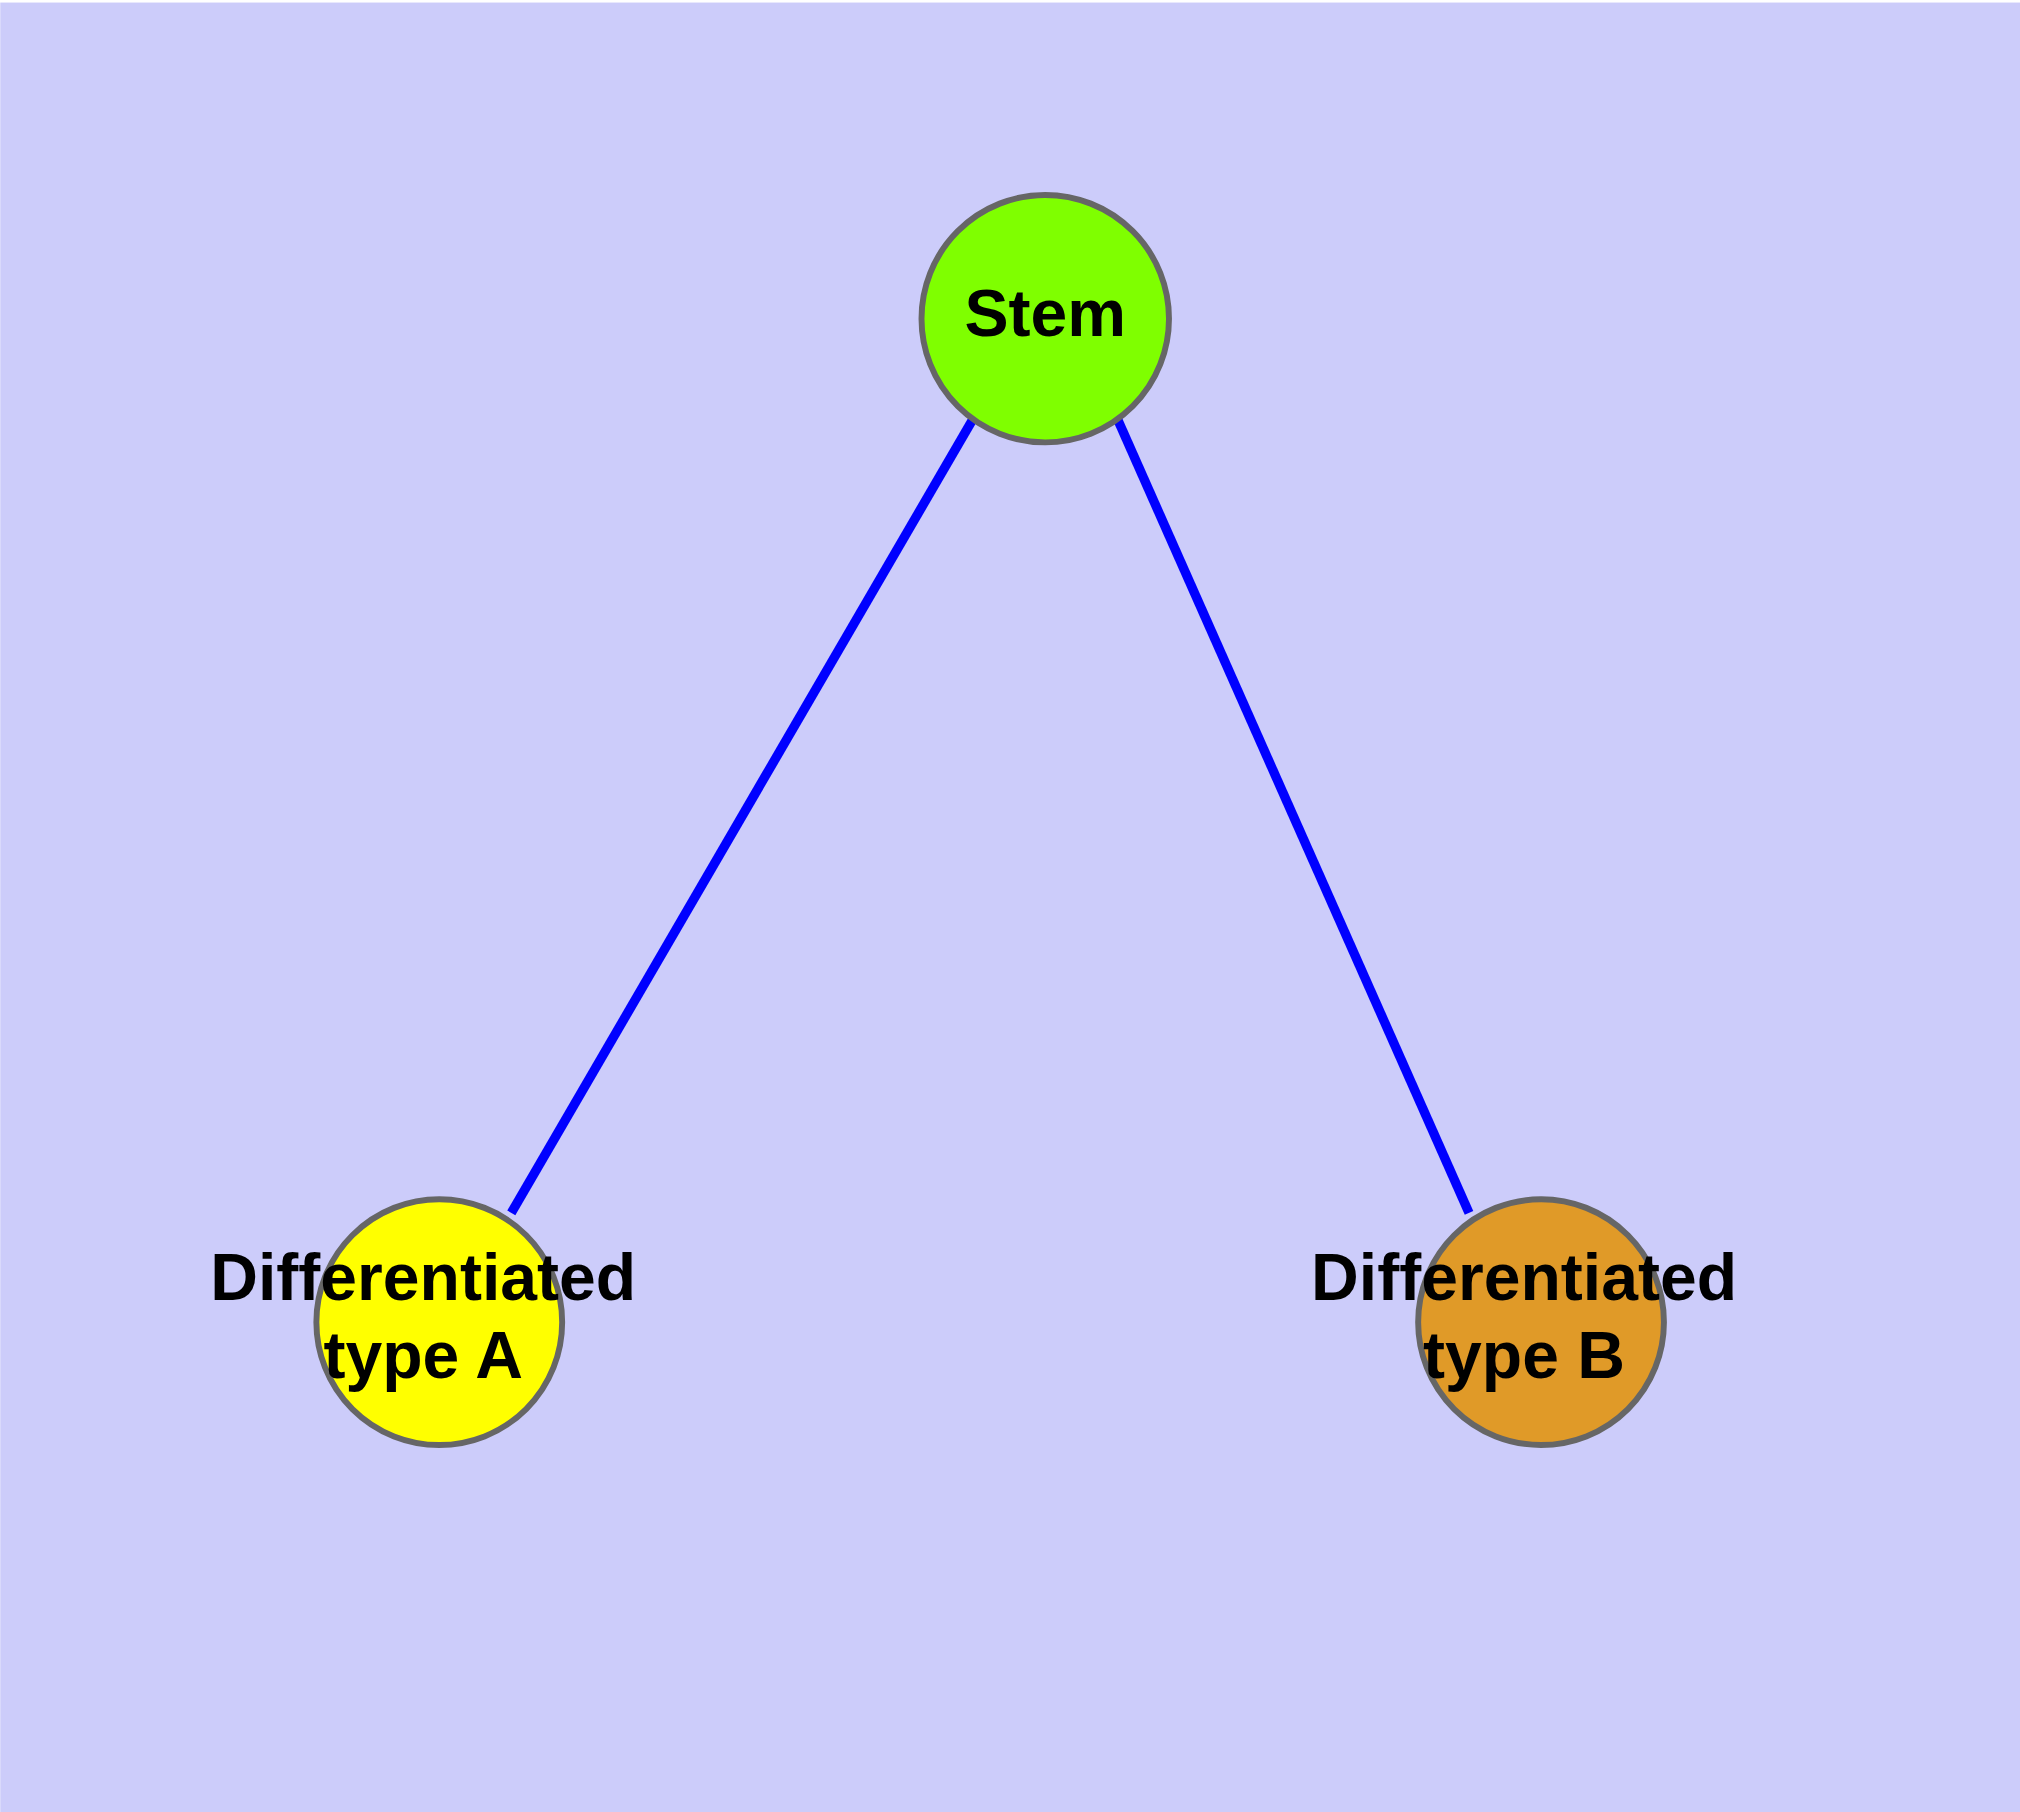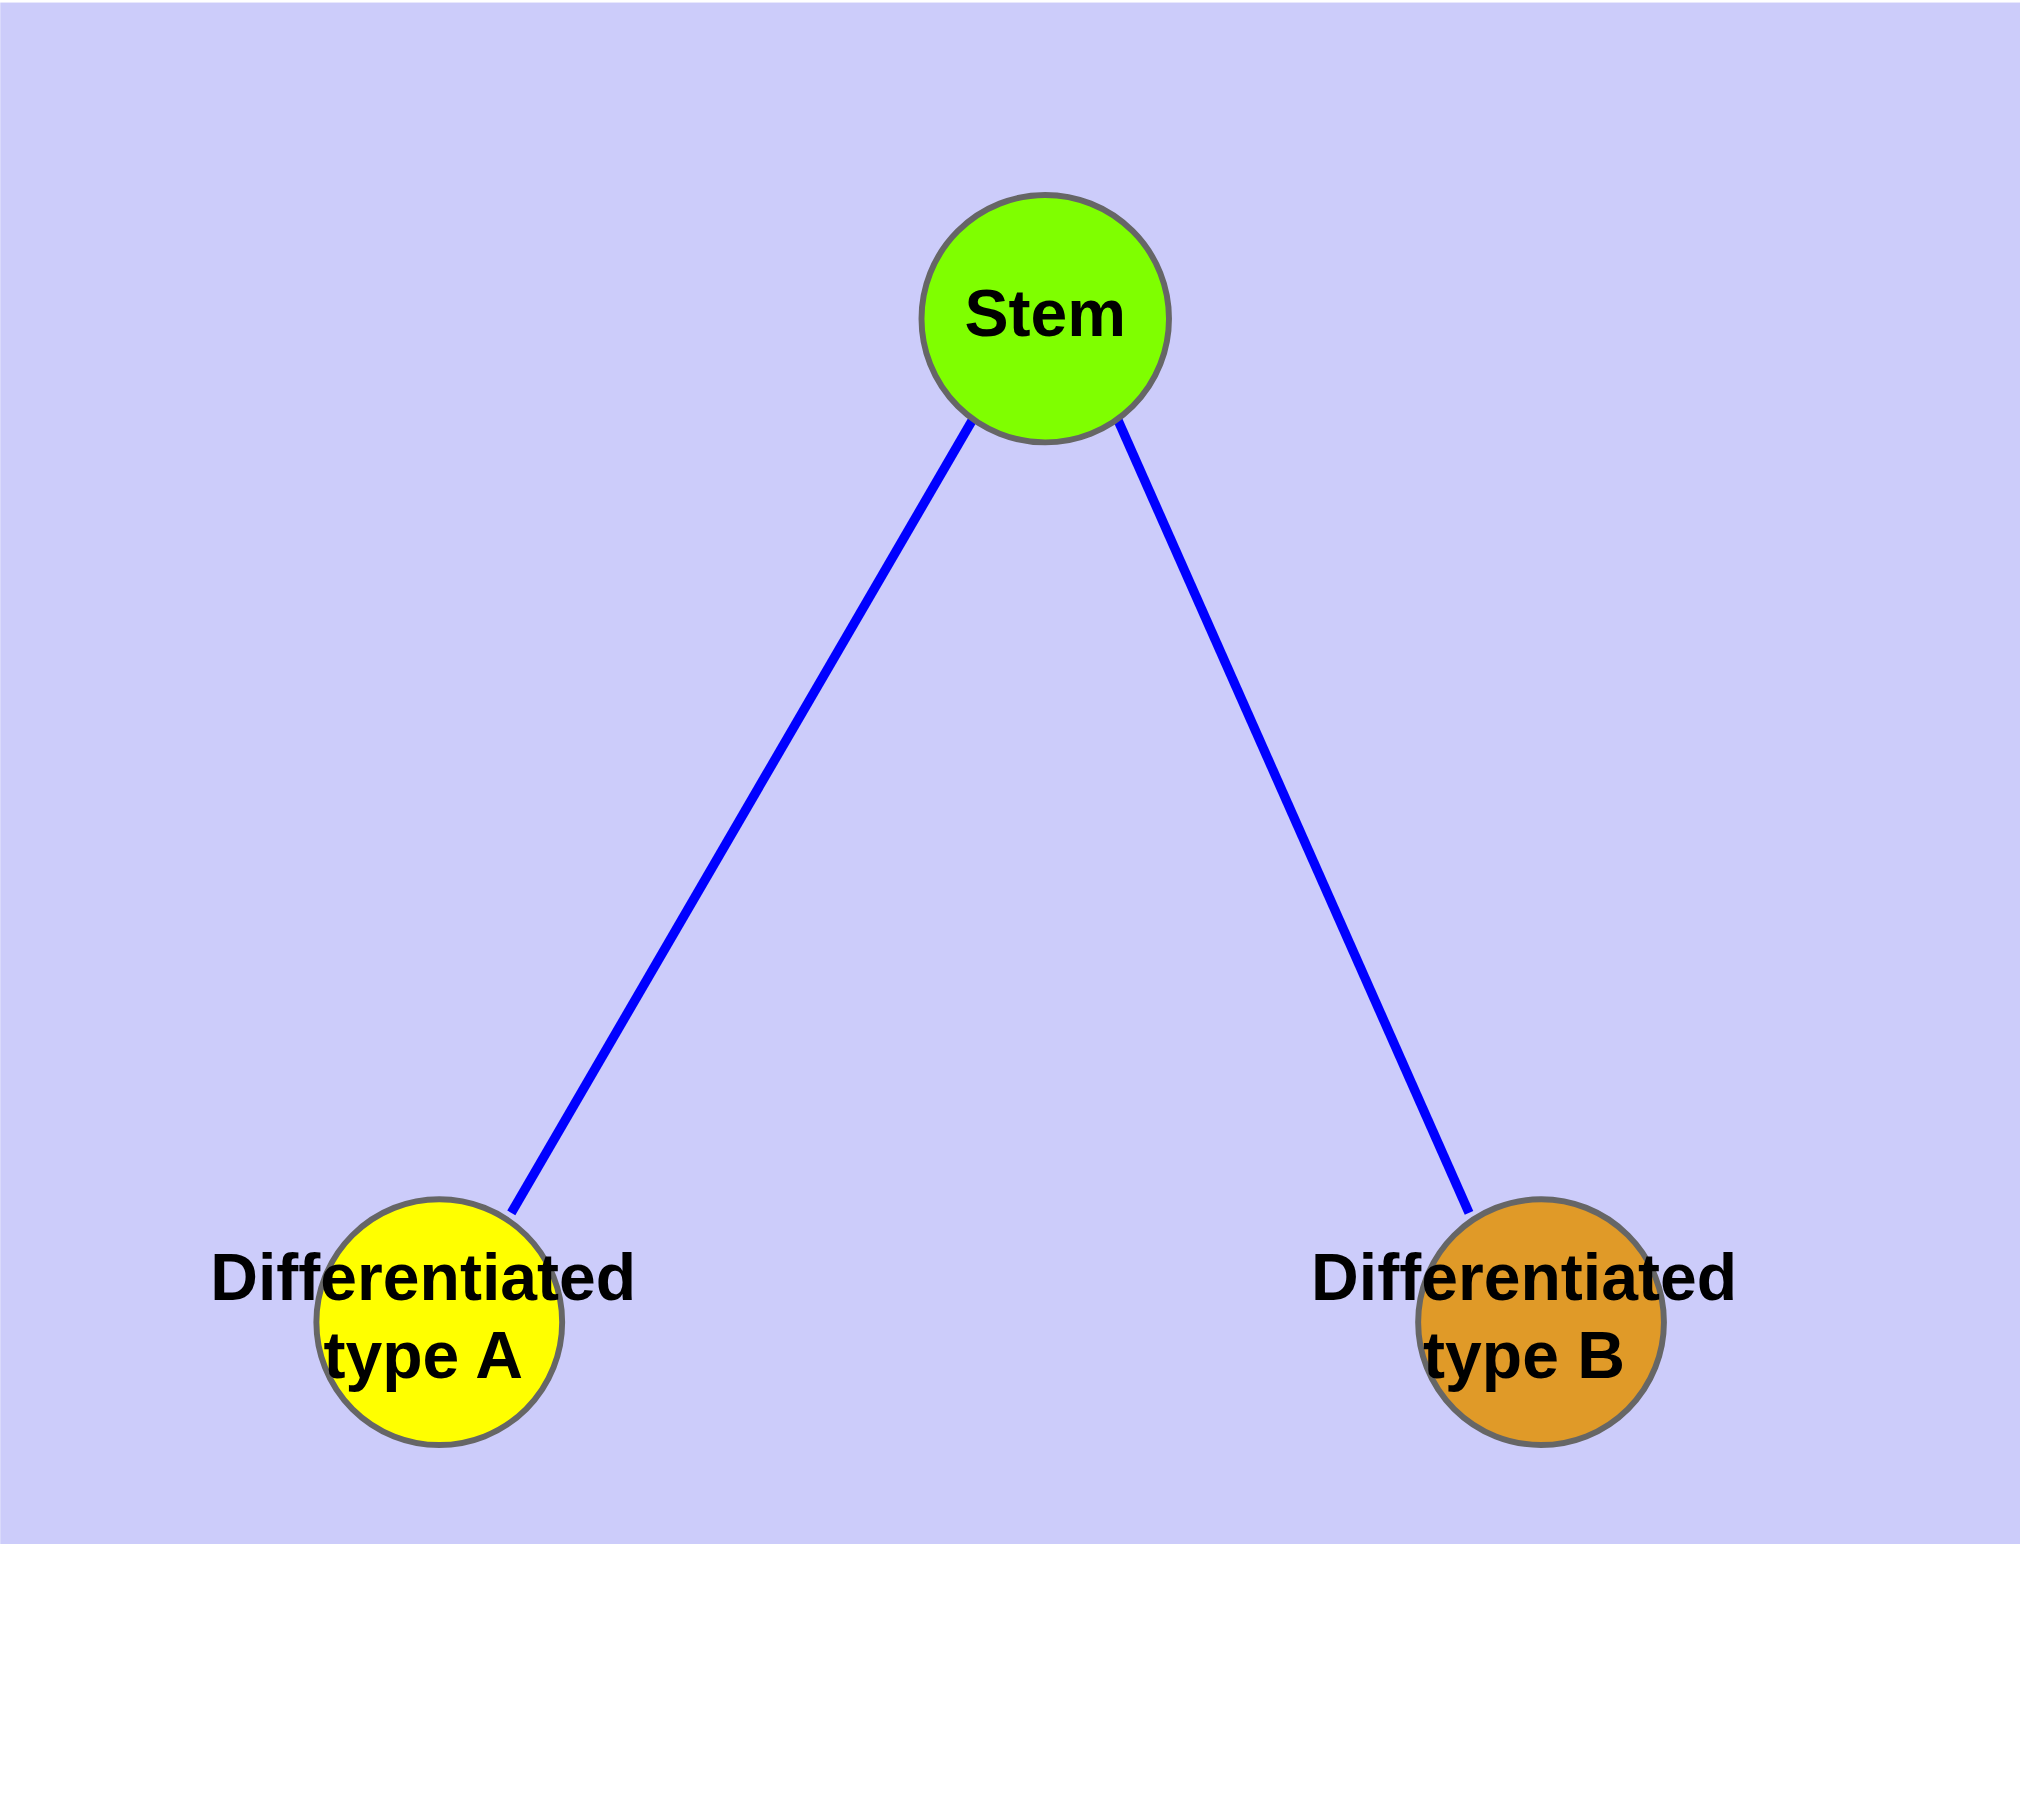--- a/index.html
+++ b/index.html
@@ -3,21 +3,21 @@
 <meta charset="utf-8">
 <style>
   html, body {
     margin: 0;
     padding: 0;
     background: #ffffff;
   }
   #canvas {
     position: relative;
     width: 2021px;
-    height: 1544px;
+    height: 1812px;
     background: #ffffff;
     overflow: hidden;
     font-family: "Liberation Sans", sans-serif;
     text-align: center;
   }
   #graph-svg {
     position: absolute;
     left: 0;
     top: 0;
     width: 2021px;

